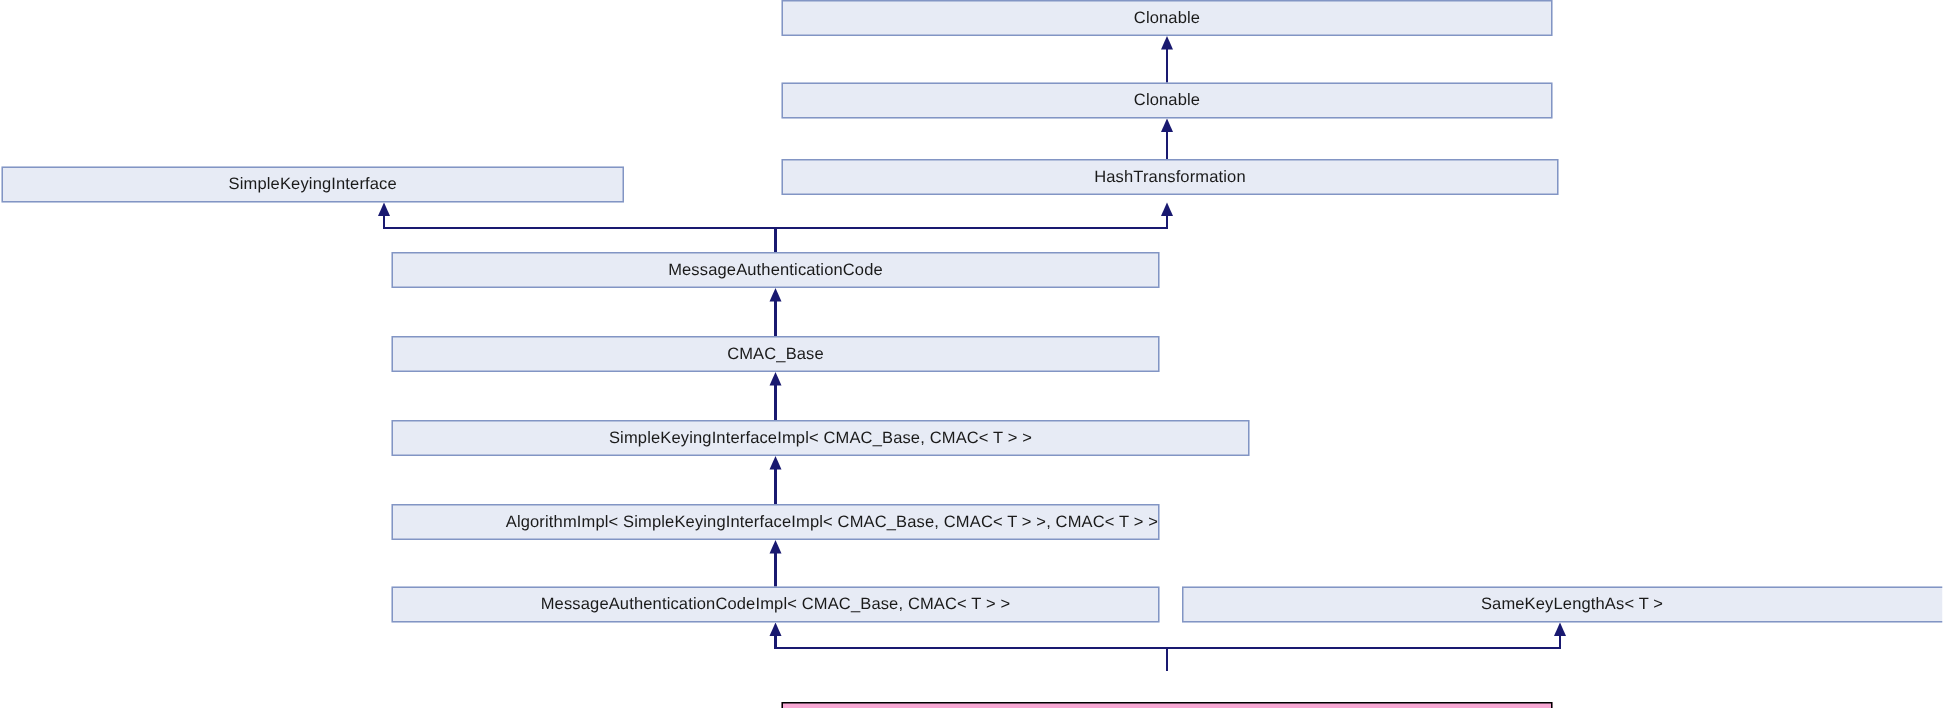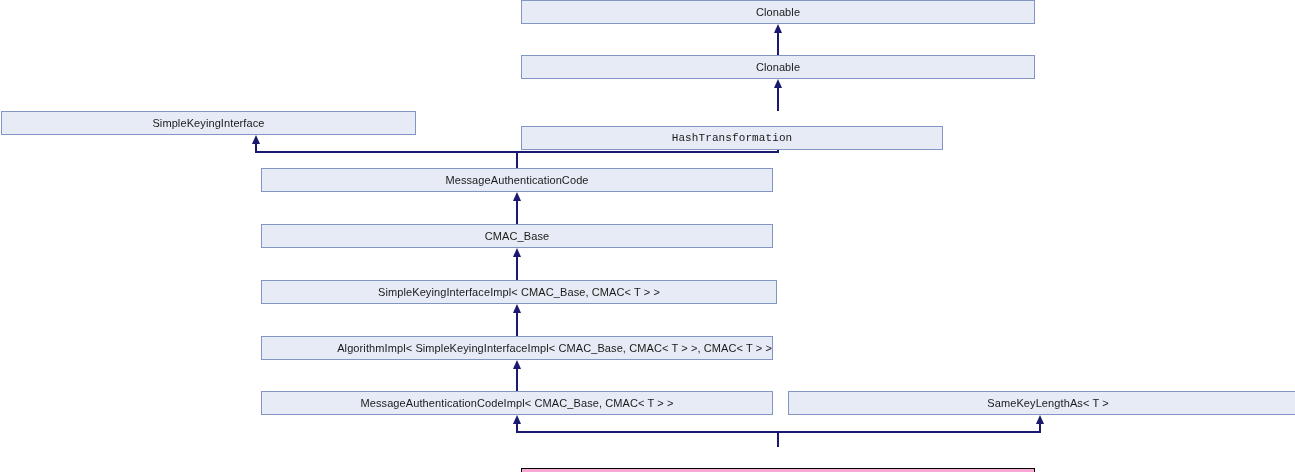--- a/index.html
+++ b/index.html
@@ -119,33 +119,33 @@
   </div>
 
   <div class="node" style="left:521px; top:55px; width:514px;">
     <span class="label">Clonable</span>
   </div>
 
   <div class="node" style="left:1px; top:111px; width:415px;">
     <span class="label">SimpleKeyingInterface</span>
   </div>
 
-  <div class="node" style="left:521px; top:126px; width:422px;font-family:Liberation Mono, monospace;">
+  <div class="node" style="left:521px; top:106px; width:518px;">
     <span class="label">HashTransformation</span>
   </div>
 
   <div class="node" style="left:261px; top:224px; width:512px;">
     <span class="label">CMAC_Base</span>
   </div>
 
   <div class="node" style="left:261px; top:168px; width:512px;">
     <span class="label">MessageAuthenticationCode</span>
   </div>
 
-  <div class="node" style="left:261px; top:280px; width:516px;">
+  <div class="node" style="left:261px; top:280px; width:572px;">
     <span class="label">SimpleKeyingInterfaceImpl&lt; CMAC_Base, CMAC&lt; T &gt; &gt;</span>
   </div>
 
   <div class="node" style="left:261px; top:336px; width:512px;justify-content:flex-end;">
     <span class="label">AlgorithmImpl&lt; SimpleKeyingInterfaceImpl&lt; CMAC_Base, CMAC&lt; T &gt; &gt;, CMAC&lt; T &gt; &gt;</span>
   </div>
 
   <div class="node" style="left:261px; top:391px; width:512px;align-items:center;">
     <span class="label">MessageAuthenticationCodeImpl&lt; CMAC_Base, CMAC&lt; T &gt; &gt;</span>
   </div>

